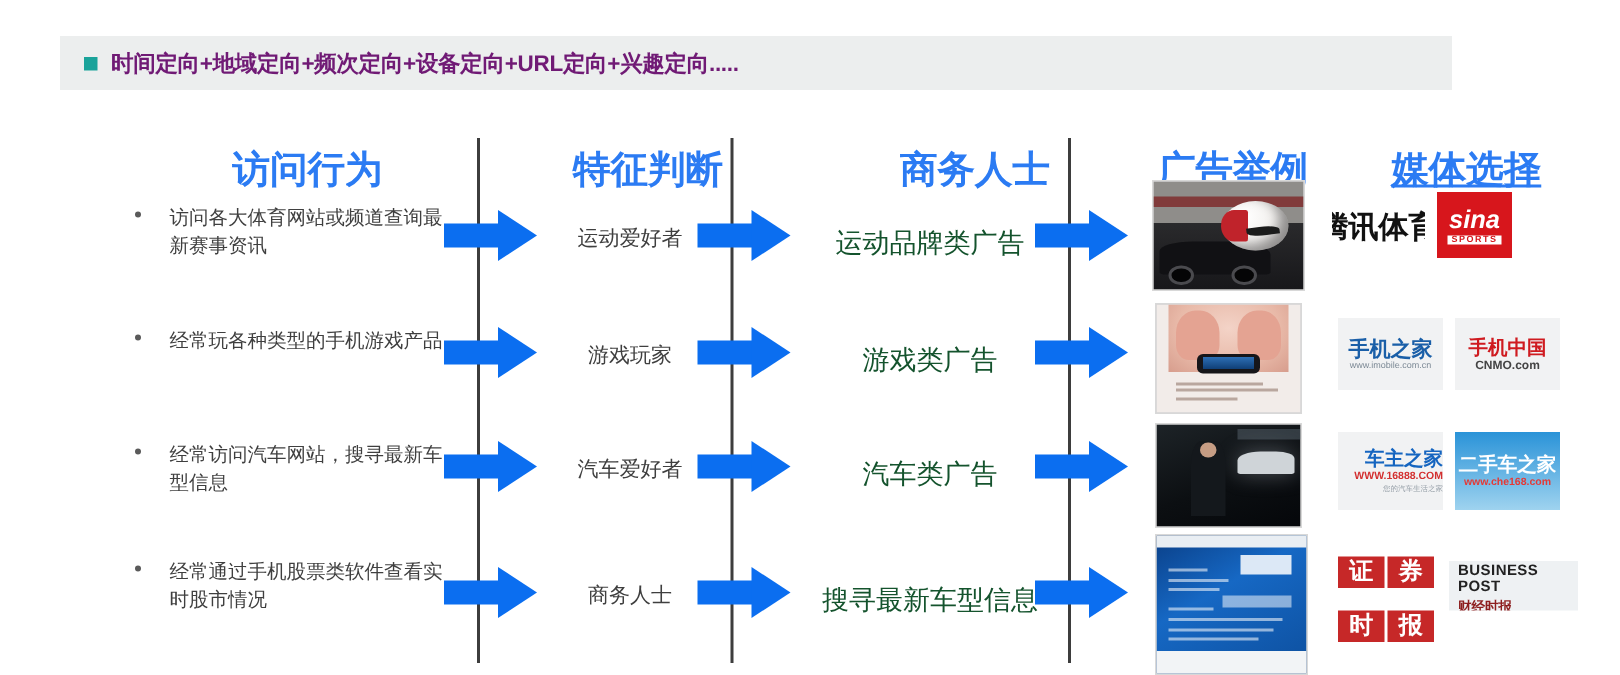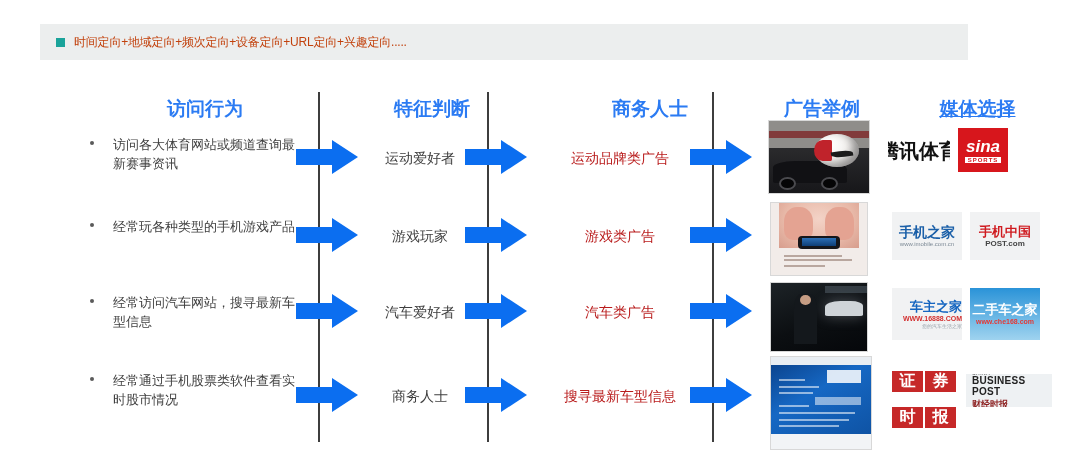--- a/index.html
+++ b/index.html
@@ -10,25 +10,25 @@
   }
   
   .header-bar{
     position:absolute;left:40px;top:24px;width:928px;height:36px;
     background:#eceeee;display:flex;align-items:center;
   }
   .header-bullet{
     width:9px;height:9px;background:#1aa39a;margin-left:16px;margin-right:9px;flex:none;
   }
   .header-title{
-    font-size:12px;font-weight:normal;color:#c2410c;letter-spacing:-0.2px;white-space:nowrap;
+    font-size:15px;font-weight:bold;color:#701a75;letter-spacing:-0.2px;white-space:nowrap;
   }
   
   .col-head{
-    position:absolute;color:#2b7bf3;font-size:19px;font-weight:bold;
+    position:absolute;color:#2b7bf3;font-size:25px;font-weight:bold;
     text-align:center;white-space:nowrap;
   }
   
   .divider{
     position:absolute;top:92px;width:2px;height:350px;background:#3d3d3d;
   }
   
   .arrow{position:absolute;width:62px;height:34px;}
   .arrow .shaft{
     position:absolute;left:0;top:9px;width:40px;height:16px;background:#0b6ef0;
@@ -45,21 +45,21 @@
   }
   .bullet-dot{
     position:absolute;left:-22px;top:4px;width:4px;height:4px;border-radius:50%;
     background:#5a5a5a;
   }
   .mid-text{
     position:absolute;font-size:14px;color:#3f3f3f;text-align:center;
     width:120px;white-space:nowrap;
   }
   .cat-text{
-    position:absolute;font-size:14px;color:#b91c1c;text-align:center;
+    position:absolute;font-size:18px;color:#14532d;text-align:center;
     width:160px;white-space:nowrap;
   }
   
   .ad-thumb{
     position:absolute;overflow:hidden;background:#cfcfcf;border:1px solid #d8d8d8;
   }
   
   .ad1-bg{position:absolute;inset:0;background:
       linear-gradient(#8f8d8a 0%,#8f8d8a 38%,#2a2a2c 38%,#17171a 100%);}
   .ad1-store{position:absolute;left:0;top:14%;width:100%;height:10%;background:#7c2020;opacity:.75;}
@@ -211,21 +211,21 @@
   <div class="ad2-line" style="top:78%;width:70%"></div>
   <div class="ad2-line" style="top:86%;width:42%"></div>
 </div>
 
 <div class="logo logo-box logo-imobile" style="left:892px;top:212px;width:70px;height:48px;">
   <div class="l-cn">手机之家</div>
   <div class="l-url">www.imobile.com.cn</div>
 </div>
 <div class="logo logo-box logo-cnmo" style="left:970px;top:212px;width:70px;height:48px;">
   <div class="l-cn">手机中国</div>
-  <div class="l-url">POST.com</div>
+  <div class="l-url">CNMO.com</div>
 </div>
 
 <div class="behavior" style="left:113px;top:294px;">经常访问汽车网站，搜寻最新车型信息</div>
 <div class="bullet-dot" style="left:90px;top:299px;"></div>
 
 <div class="arrow" style="left:296px;top:294px;">
   <div class="shaft"></div>
     <div class="head"></div>
 </div>
 <div class="mid-text" style="left:360px;top:304px;">汽车爱好者</div>

